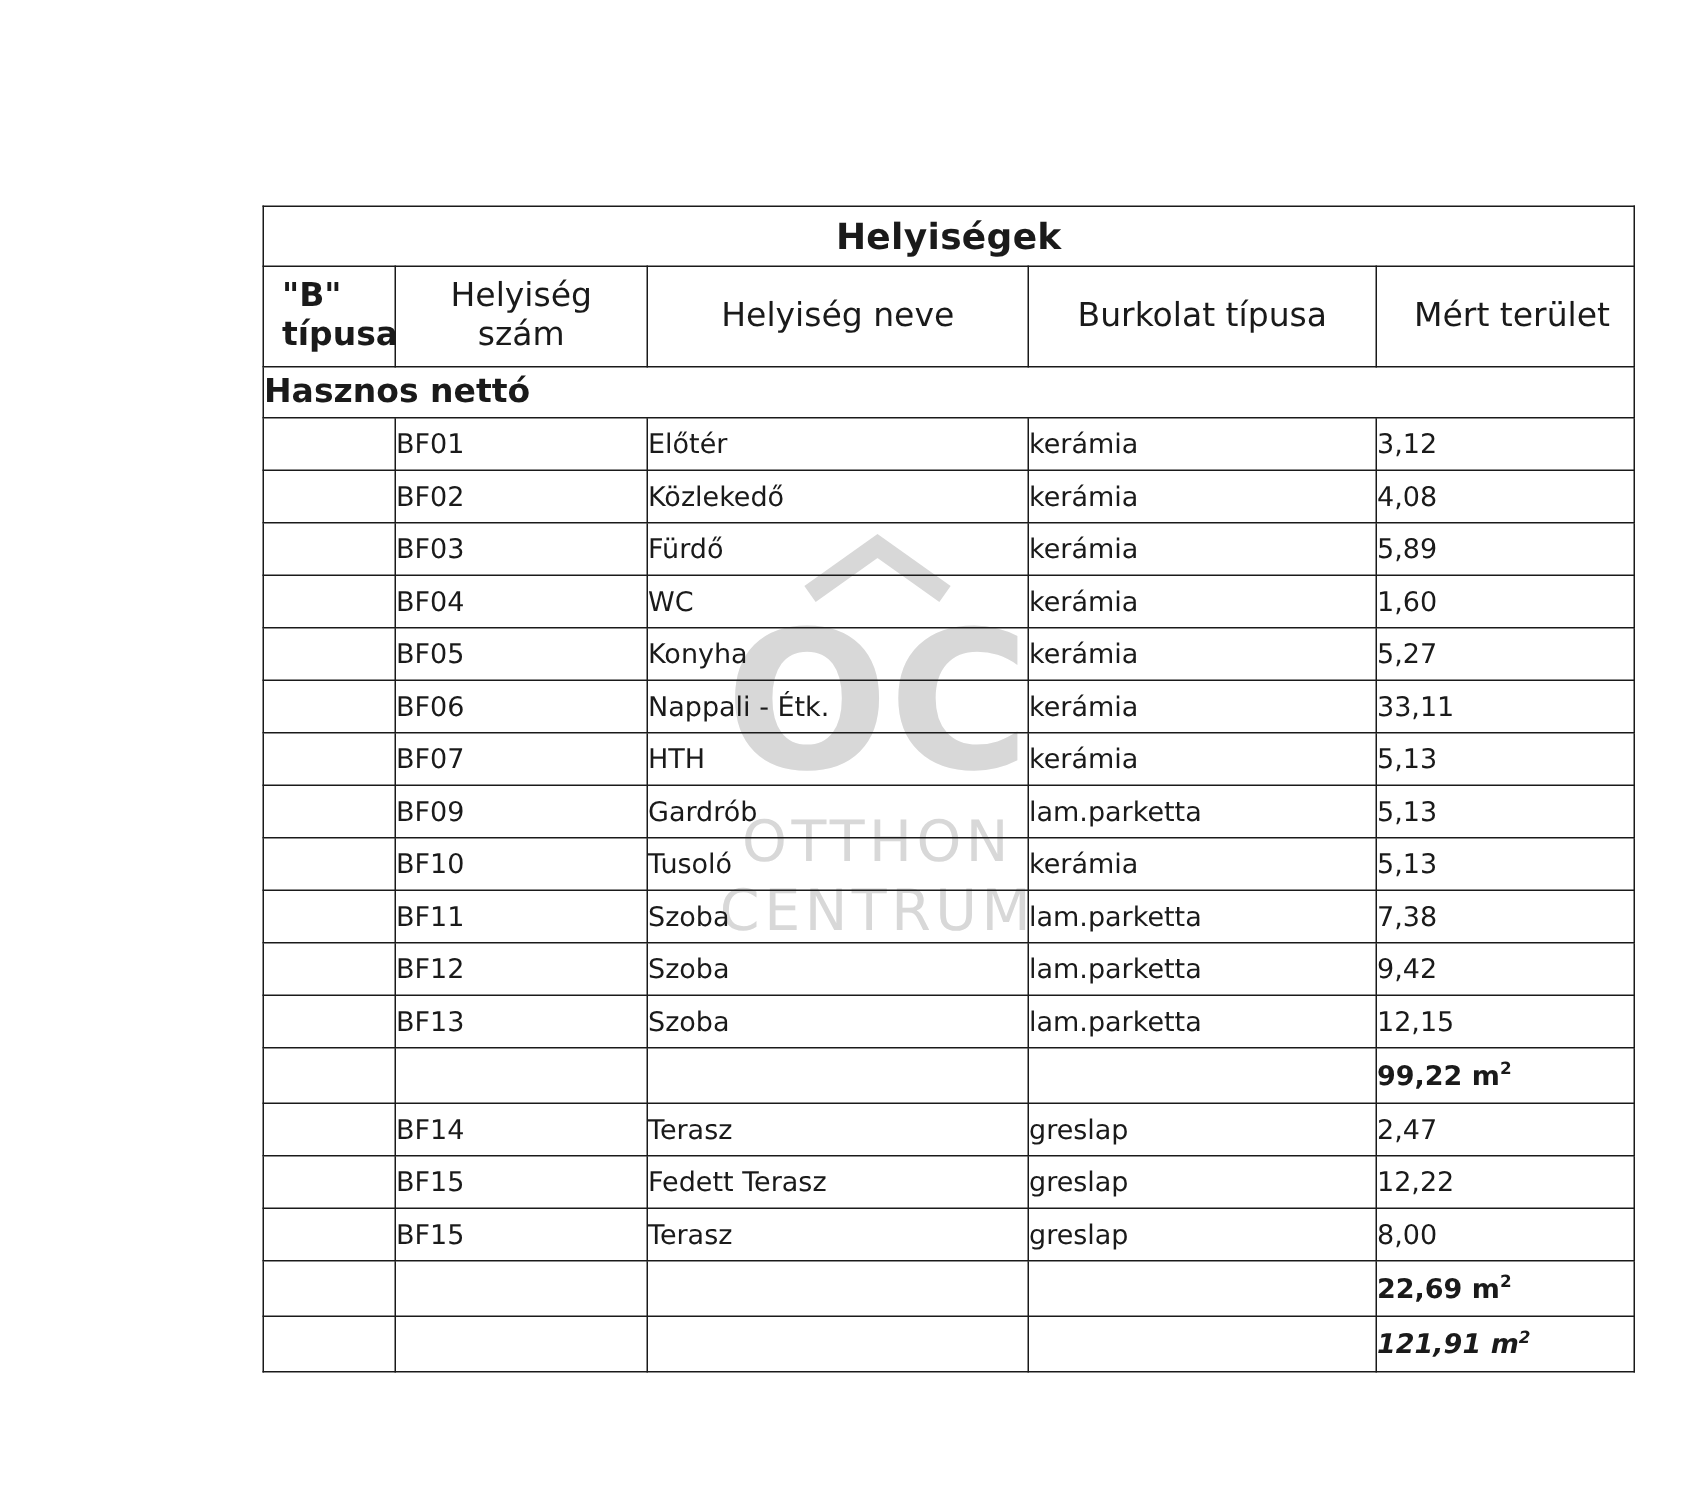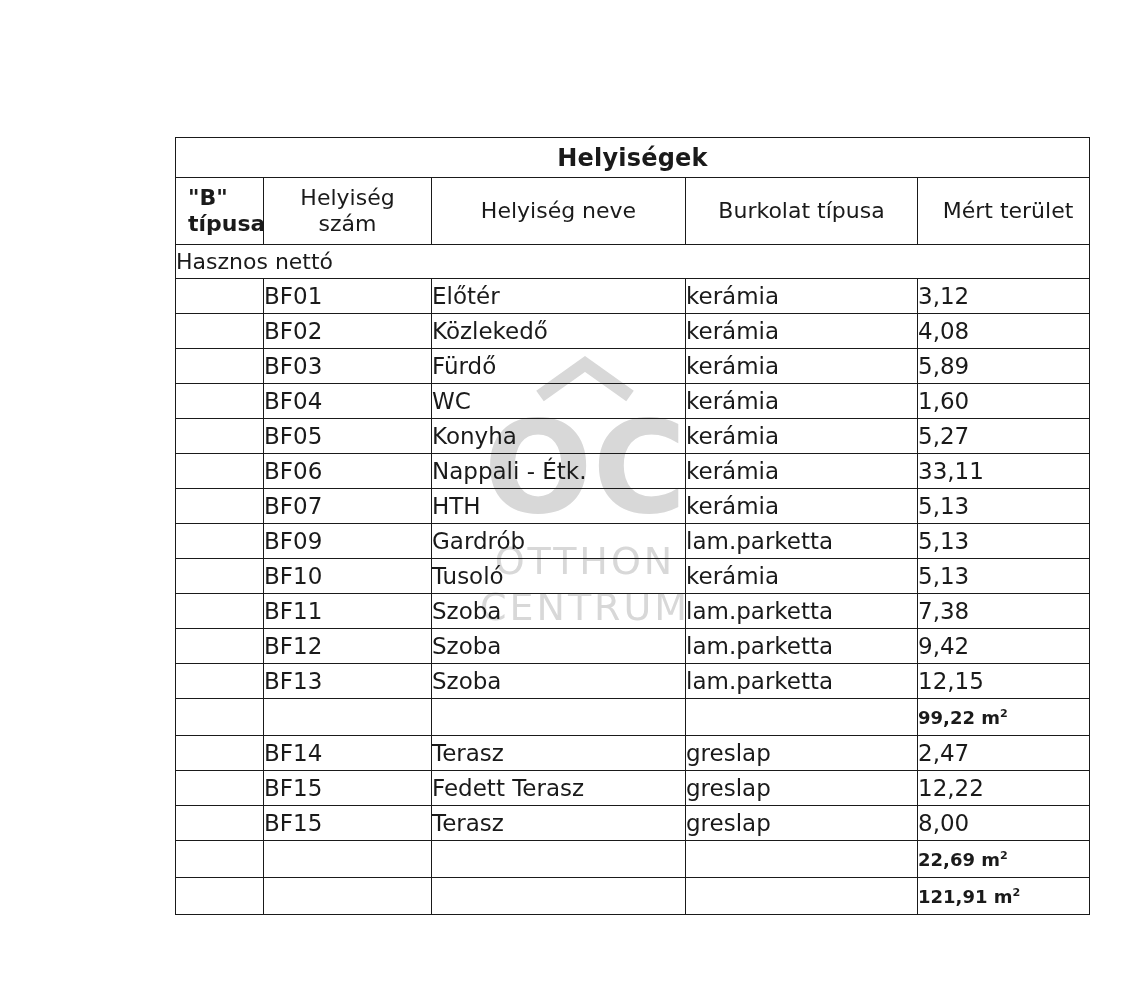--- a/index.html
+++ b/index.html
@@ -80,46 +80,47 @@
     text-align: left;
     padding-left: 12px;
   }
   .hdr.nowrap-pad {
     padding-left: 17px;
     padding-right: 8px;
   }
 
   .section-cell {
     font-size: 22px;
-    font-weight: normal;
+    font-weight: bold;
     text-align: left;
     padding: 3px 0 3px 12px;
     height: 33px;
   }
 
   td.data {
-    font-size: 23px;
+    font-size: 18px;
     height: 34px;
     padding: 1px 0 1px 10px;
     text-align: left;
     white-space: nowrap;
     overflow: hidden;
   }
   td.blank {
     height: 34px;
   }
 
   .sum {
     font-size: 18px;
     font-weight: bold;
     text-align: left;
     padding: 2px 0 2px 10px;
     height: 36px;
   }
   .sum.italic {
+    font-style: italic;
   }
   .sup {
     font-size: 0.62em;
     vertical-align: super;
     line-height: 0;
   }
 </style>
 </head>
 <body>
 

